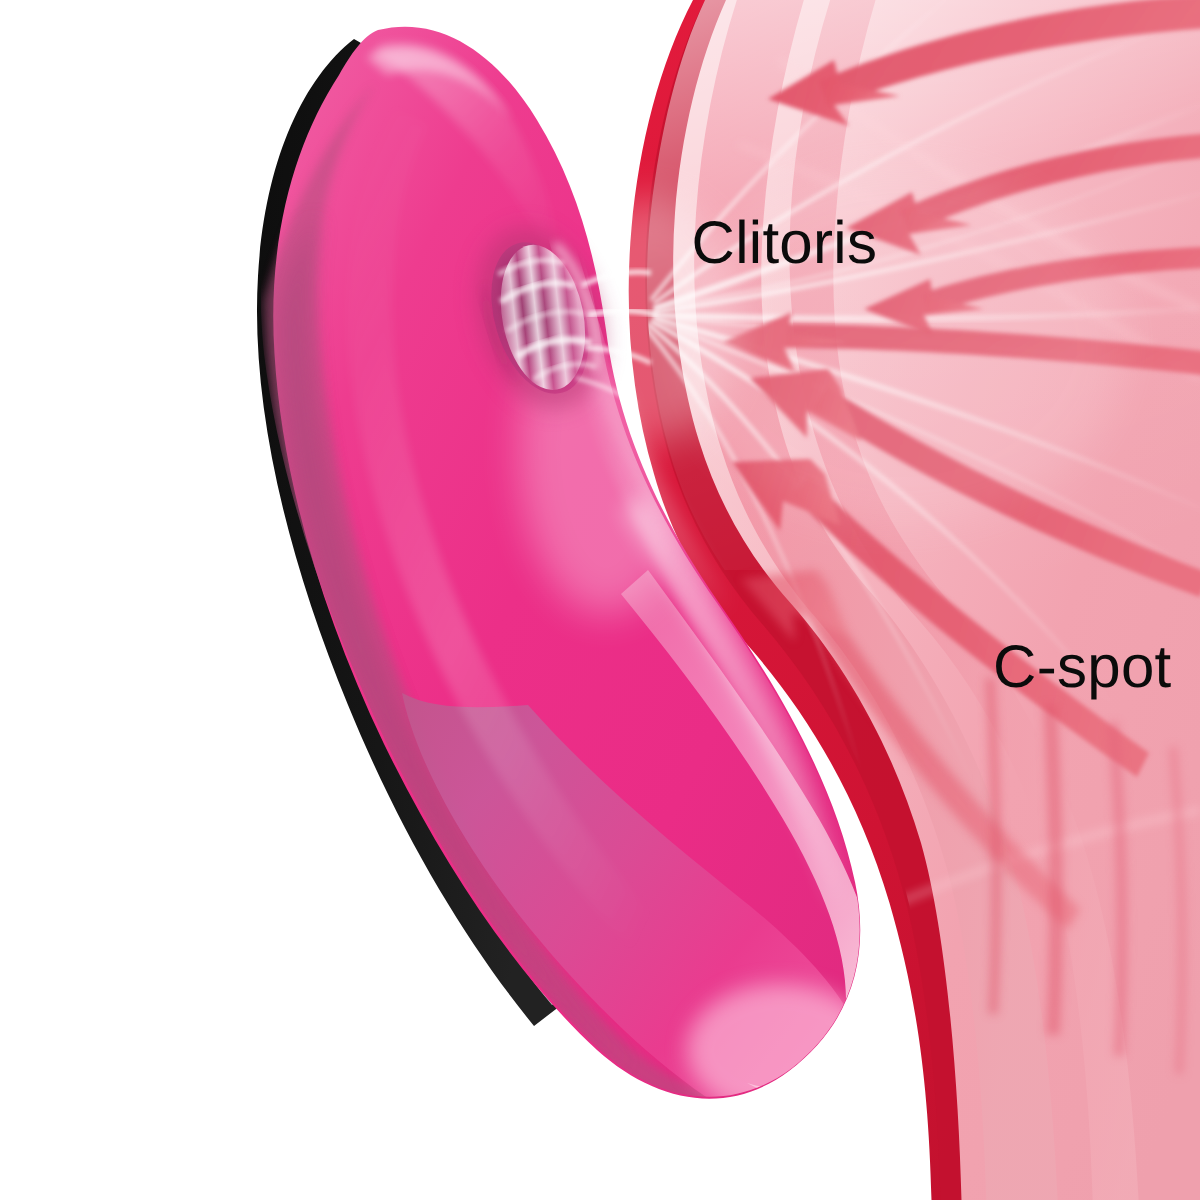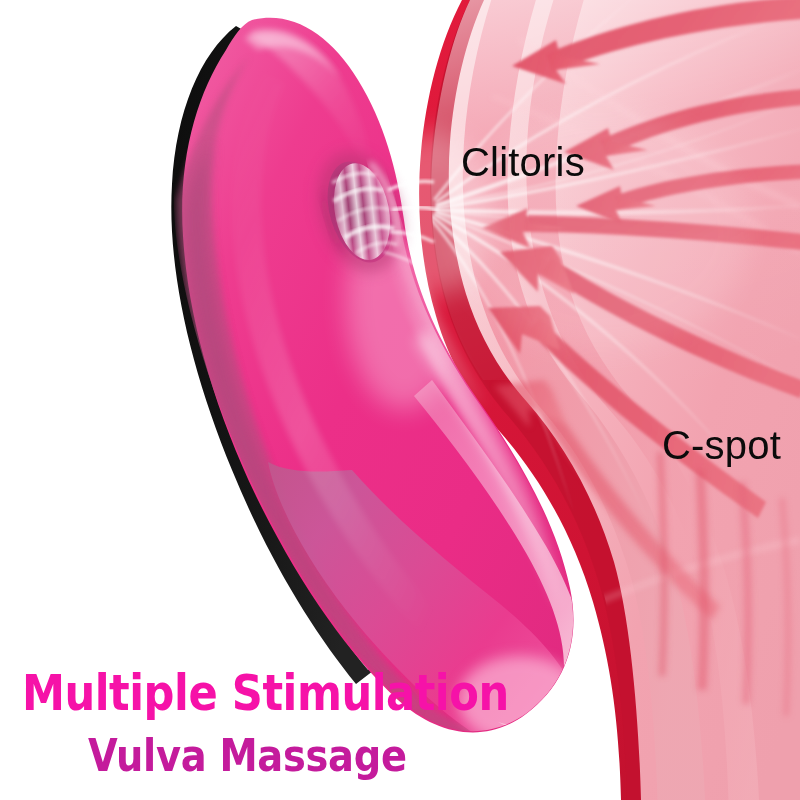--- a/index.html
+++ b/index.html
@@ -526,18 +526,14 @@
       </g>
     </g>
 
     <path d="M 404 238 C 424 300, 452 356, 486 408 C 452 368, 420 312, 398 250 Z" fill="#ffffff" opacity="0.5" filter="url(#fSofter)"></path>
   </svg>
 
   <div class="callout cspot" style="color: rgb(11, 11, 11); left: 662px; top: 423px;">C-spot</div>
 
   <div class="callout clitoris" style="color: rgb(11, 11, 11); left: 461px; top: 140px;">Clitoris</div>
 
-  <div class="headline-block">
-    <div class="headline-1" style="color: rgb(246, 18, 168);">Multiple Stimulation</div>
-    <div class="headline-2" style="color: rgb(196, 27, 156);">Vulva Massage</div>
-  </div>
 
 </div>
 
 </body></html>

